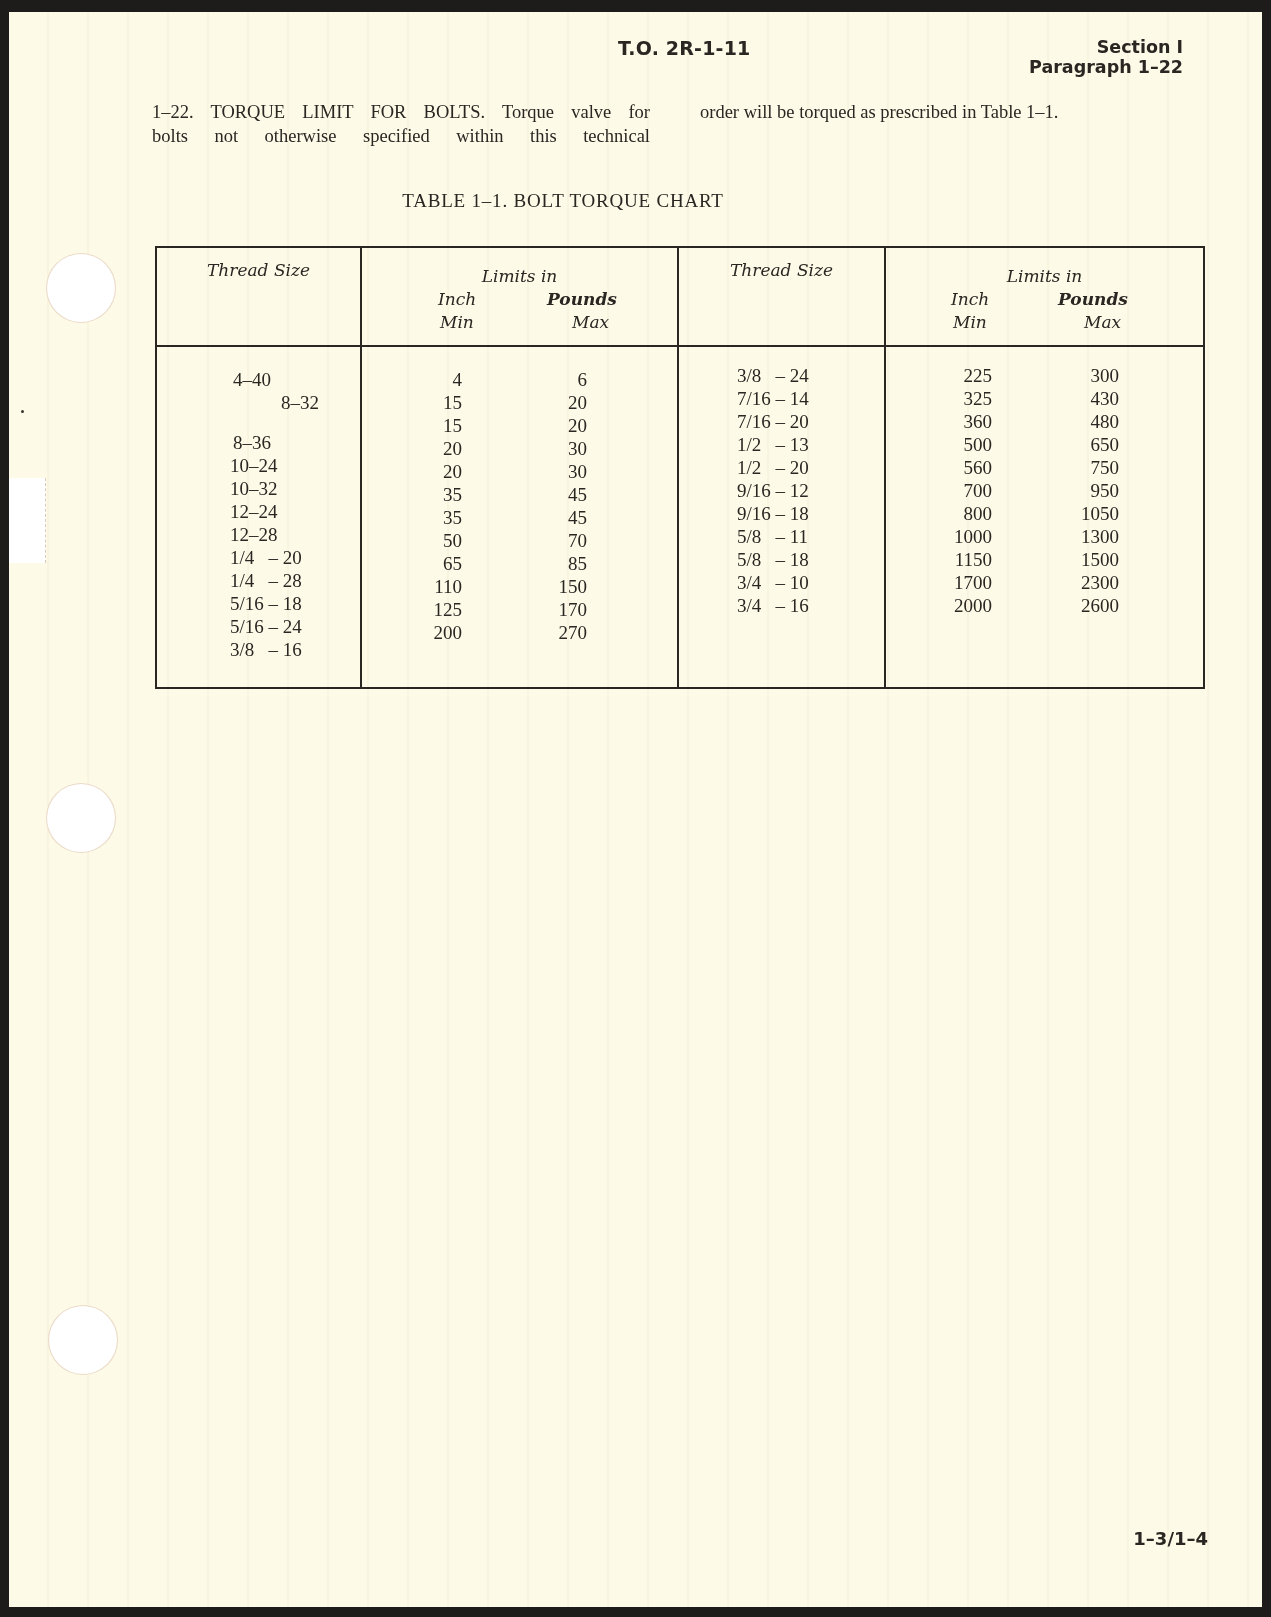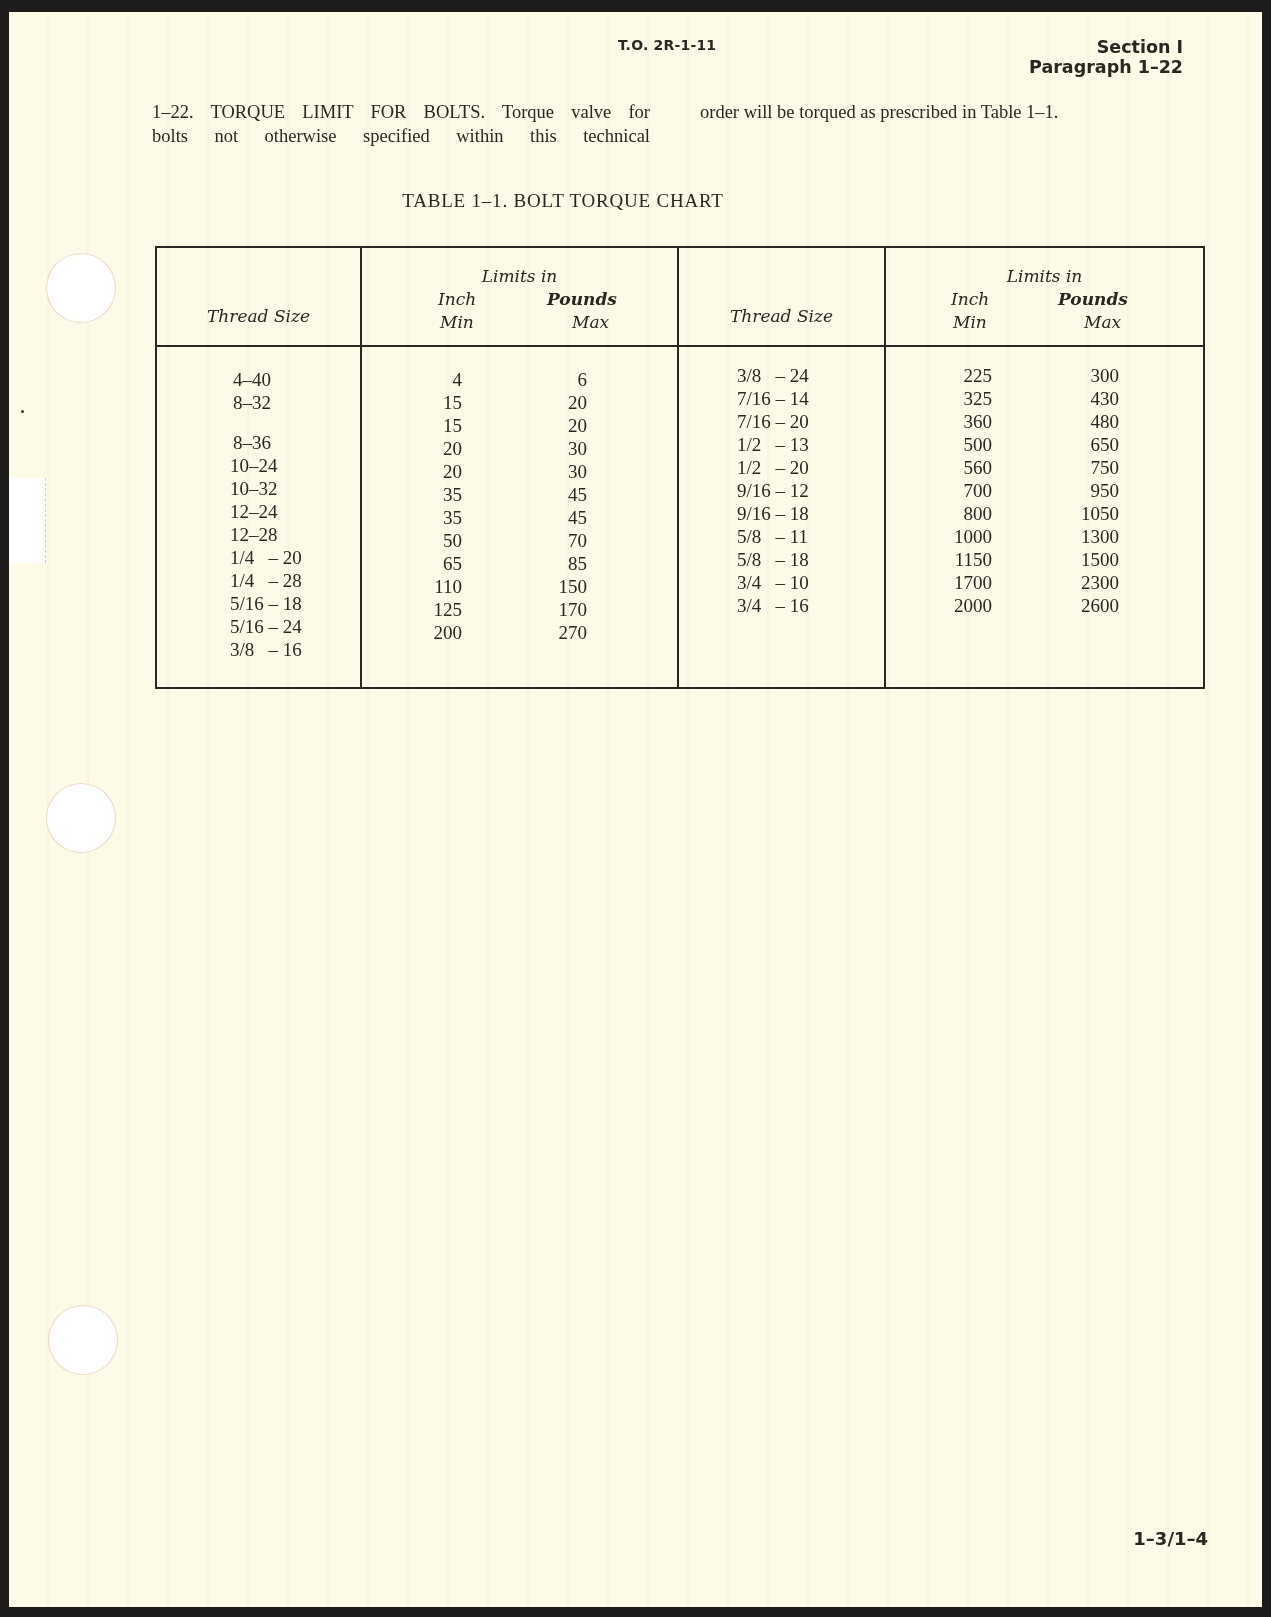--- a/index.html
+++ b/index.html
@@ -41,21 +41,21 @@
       border-radius: 50%;
       background: #ffffff;
       box-shadow: 0 0 0 1px #ead9c6;
     }
     .header-left {
       position: absolute;
       left: 618px;
       top: 37px;
       font-family: "DejaVu Sans", sans-serif;
       font-weight: bold;
-      font-size: 14px;
+      font-size: 19px;
       color: #2a2622;
       letter-spacing: 0.2px;
     }
     .header-right {
       position: absolute;
       right: 88px;
       top: 37px;
       text-align: right;
       font-family: "DejaVu Sans", sans-serif;
       font-weight: bold;
@@ -118,23 +118,23 @@
       position: absolute;
       top: 0;
       height: 78px;
       font-style: italic;
       font-family: "DejaVu Serif", serif;
       font-size: 17px;
       color: #2a2622;
     }
     .hdr-thread {
       display: flex;
-      align-items: flex-end;
+      align-items: flex-start;
       justify-content: center;
-      padding-top: 20px;
+      padding-top: 12px;
       box-sizing: border-box;
     }
     .hdr-limits .l1 { position: absolute; top: 18px; width: 100%; text-align: center; }
     .hdr-limits .l2a { position: absolute; top: 41px; }
     .hdr-limits .l2b { position: absolute; top: 41px; font-weight: bold; }
     .hdr-limits .l3a { position: absolute; top: 64px; }
     .hdr-limits .l3b { position: absolute; top: 64px; }
     .body-rows {
       position: absolute;
       top: 120px;
@@ -219,21 +219,21 @@
   <div class="hdr-cell hdr-limits" style="left:729px; width:317px;">
     <span class="l1">Limits  in</span>
     <span class="l2a" style="left:65px;">Inch</span>
     <span class="l2b" style="left:172px;">Pounds</span>
     <span class="l3a" style="left:67px;">Min</span>
     <span class="l3b" style="left:198px;">Max</span>
   </div>
 
   <div class="body-rows thread-col" style="left:73px;">
     <div class="row" style="padding-left:3px;">4–40</div>
-    <div class="row" style="padding-left:3px;">8–32</div>
+    <div class="row" style="padding-left:3px;margin-left:48px;">8–32</div>
     <div class="row" style="padding-left:3px;margin-top:17px;">8–36</div>
     <div class="row">10–24</div>
     <div class="row">10–32</div>
     <div class="row">12–24</div>
     <div class="row">12–28</div>
     <div class="row">1/4   – 20</div>
     <div class="row">1/4   – 28</div>
     <div class="row">5/16 – 18</div>
     <div class="row">5/16 – 24</div>
     <div class="row">3/8   – 16</div>

